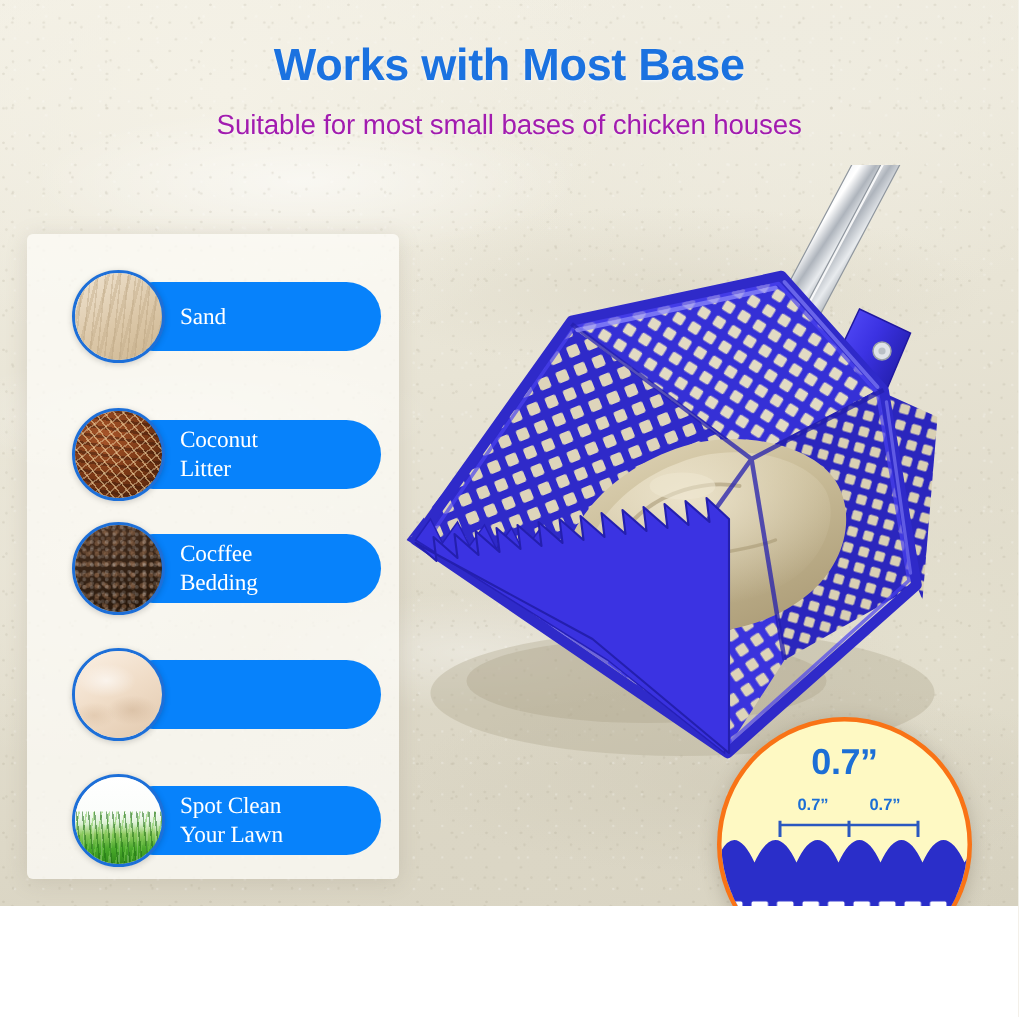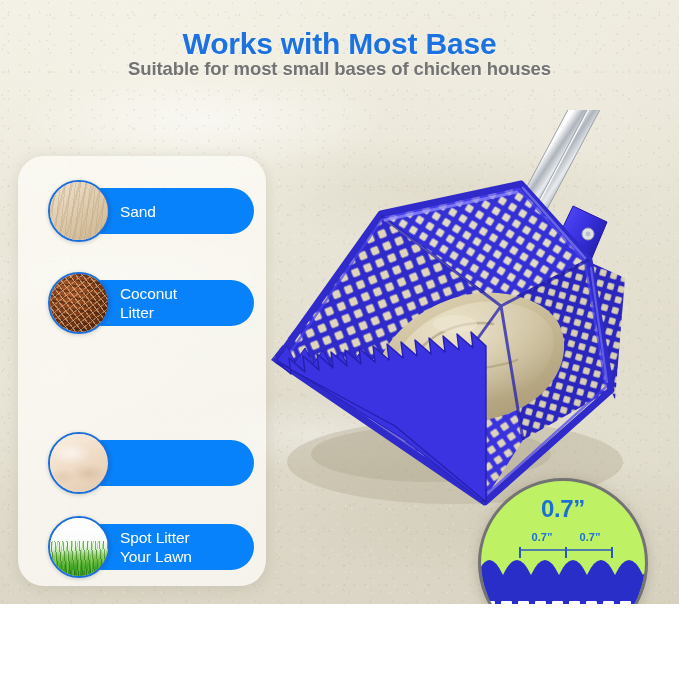--- a/index.html
+++ b/index.html
@@ -66,39 +66,40 @@
     text-align: center;
     font-size: 30px;
     font-weight: bold;
     letter-spacing: -0.2px;
     color: #1b72e0;
     text-shadow: 0 1px 2px rgba(255,255,255,.75);
   }
   .subhead {
     position: absolute;
     left: 0; right: 0;
-    top: 58px;
+    top: 72px;
     text-align: center;
     font-size: 18.5px;
-    font-weight: bold;
+    font-weight: normal;
     letter-spacing: -0.1px;
-    color: #737373;
+    color: #a21caf;
     text-shadow: 0 1px 1px rgba(255,255,255,.6);
   }
 
   
   .list-panel {
     position: absolute;
     left: 18px;
     top: 156px;
     width: 248px;
     height: 430px;
-    border-radius: 26px;
+    border-radius: 4px;
     background: rgba(252,251,246,.78);
     box-shadow: 0 2px 14px rgba(120,112,92,.18);
+    font-family: Liberation Serif, serif;
   }
   .pill-row {
     position: absolute;
     left: 30px;
     width: 206px;
     height: 62px;
     display: flex;
     align-items: center;
   }
   .pill-bar {
@@ -189,22 +190,22 @@
   .product svg { display: block; }
 
   
   .callout {
     position: absolute;
     left: 478px;
     top: 478px;
     width: 170px;
     height: 170px;
     border-radius: 50%;
-    background: #bef264;
-    border: 3px solid #737373;
+    background: #fef9c3;
+    border: 3px solid #f97316;
     box-sizing: border-box;
     overflow: hidden;
     box-shadow: 0 3px 12px rgba(90,80,60,.28);
   }
   .callout-title {
     position: absolute;
     left: 0; right: 0;
     top: 14px;
     text-align: center;
     color: #1c6fd6;
@@ -407,34 +408,42 @@
 
     <div class="pill-row" style="top:116px" data-interactable="true">
       <div class="pill-bar" data-interactable="false"></div>
       <div class="swatch" data-interactable="false">
         <div class="sw-inner tex-coco"></div>
       </div>
       <div class="pill-label" data-interactable="false">Coconut
 Litter</div>
     </div>
 
+    <div class="pill-row" style="top:192px" data-interactable="true">
+      <div class="pill-bar" data-interactable="false"></div>
+      <div class="swatch" data-interactable="false">
+        <div class="sw-inner tex-coffee"></div>
+      </div>
+      <div class="pill-label" data-interactable="false">Cocffee
+Bedding</div>
+    </div>
 
     <div class="pill-row" style="top:276px" data-interactable="true">
       <div class="pill-bar" data-interactable="false"></div>
       <div class="swatch" data-interactable="false">
         <div class="sw-inner tex-pdz"></div>
       </div>
     </div>
 
     <div class="pill-row" style="top:360px" data-interactable="true">
       <div class="pill-bar" data-interactable="false"></div>
       <div class="swatch" data-interactable="false">
         <div class="sw-inner tex-lawn"></div>
       </div>
-      <div class="pill-label" data-interactable="false">Spot Litter
+      <div class="pill-label" data-interactable="false">Spot Clean
 Your Lawn</div>
     </div>
 
   </div>
 
   <div class="callout" data-interactable="false">
     <div class="callout-title" data-interactable="false">0.7”</div>
 
     <div class="dim-strip" data-interactable="false">
       <div class="dim-cell" data-interactable="false">0.7”</div>

